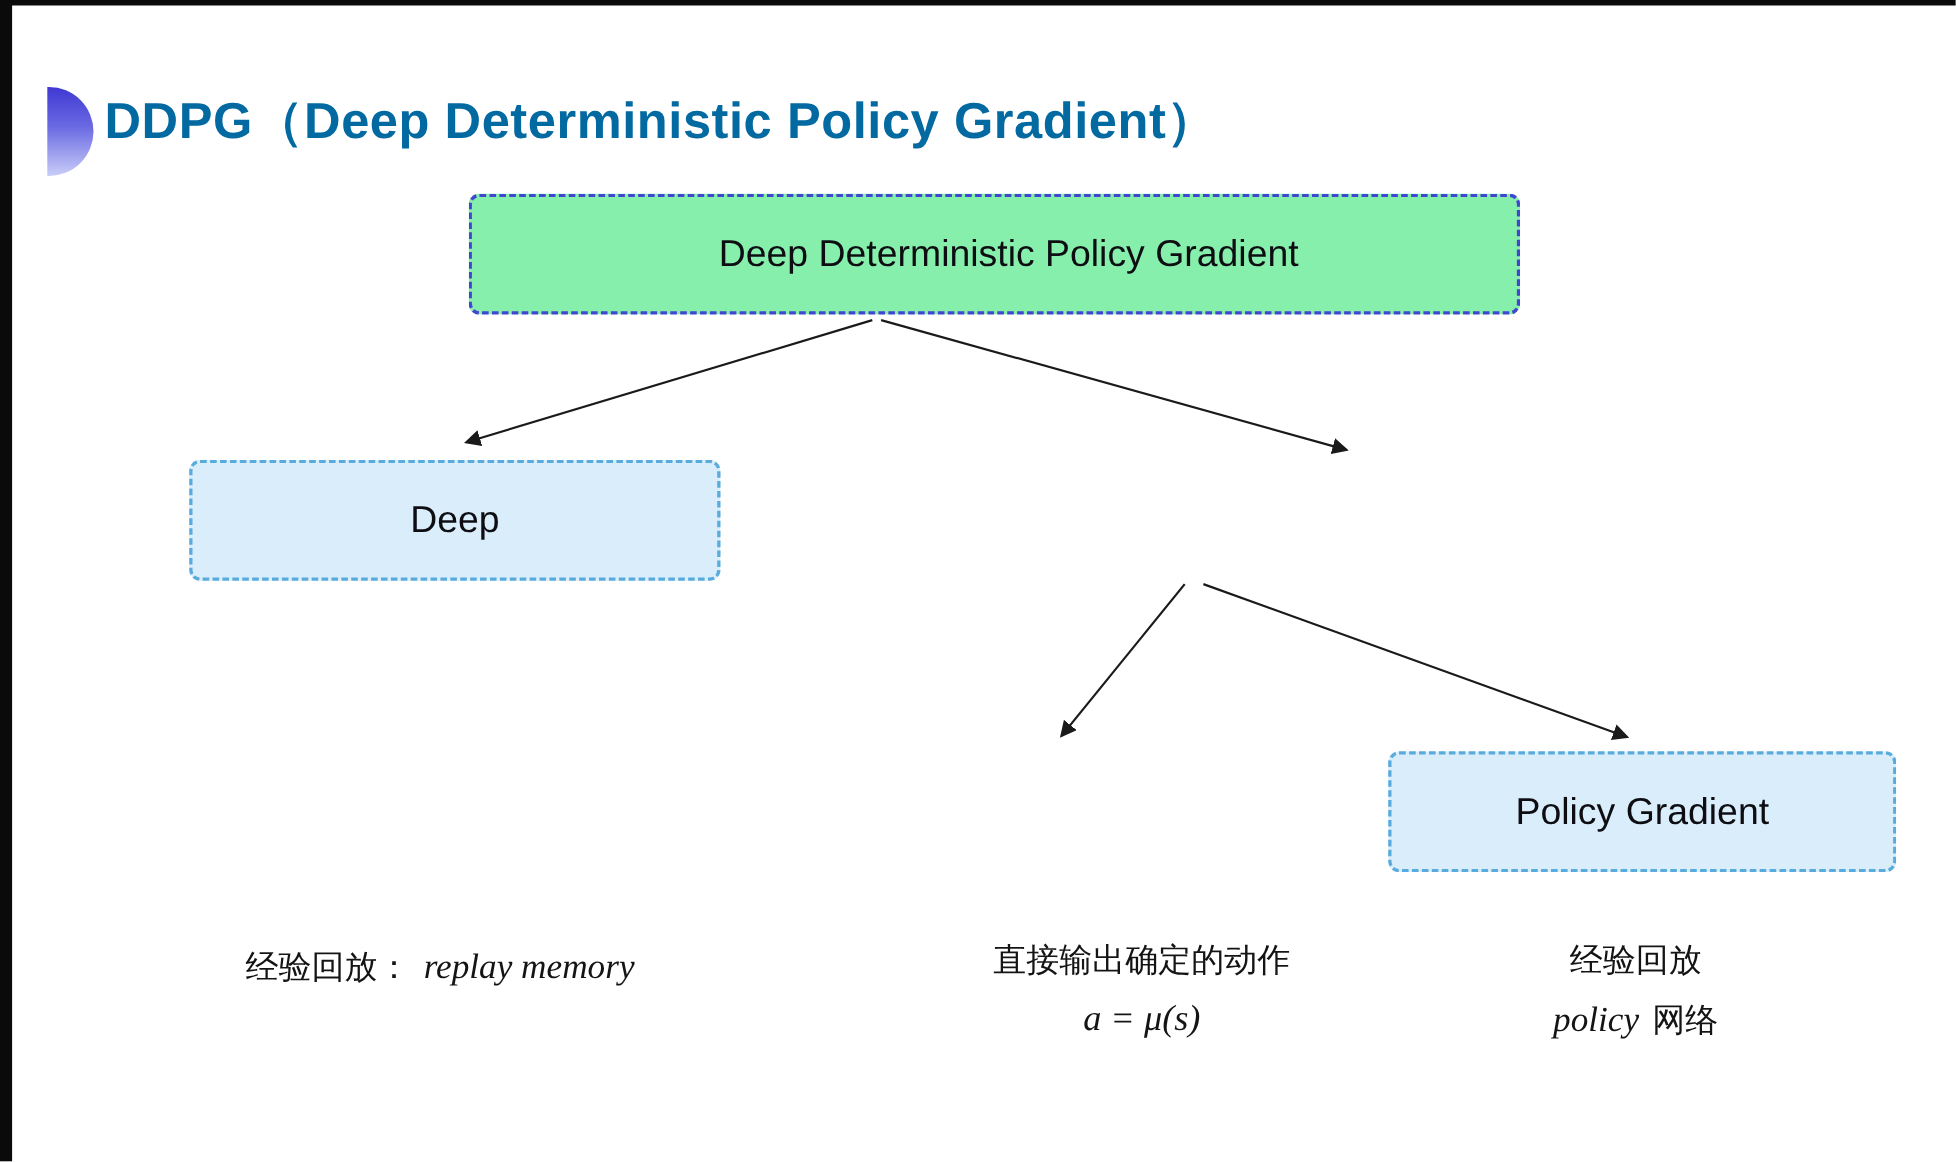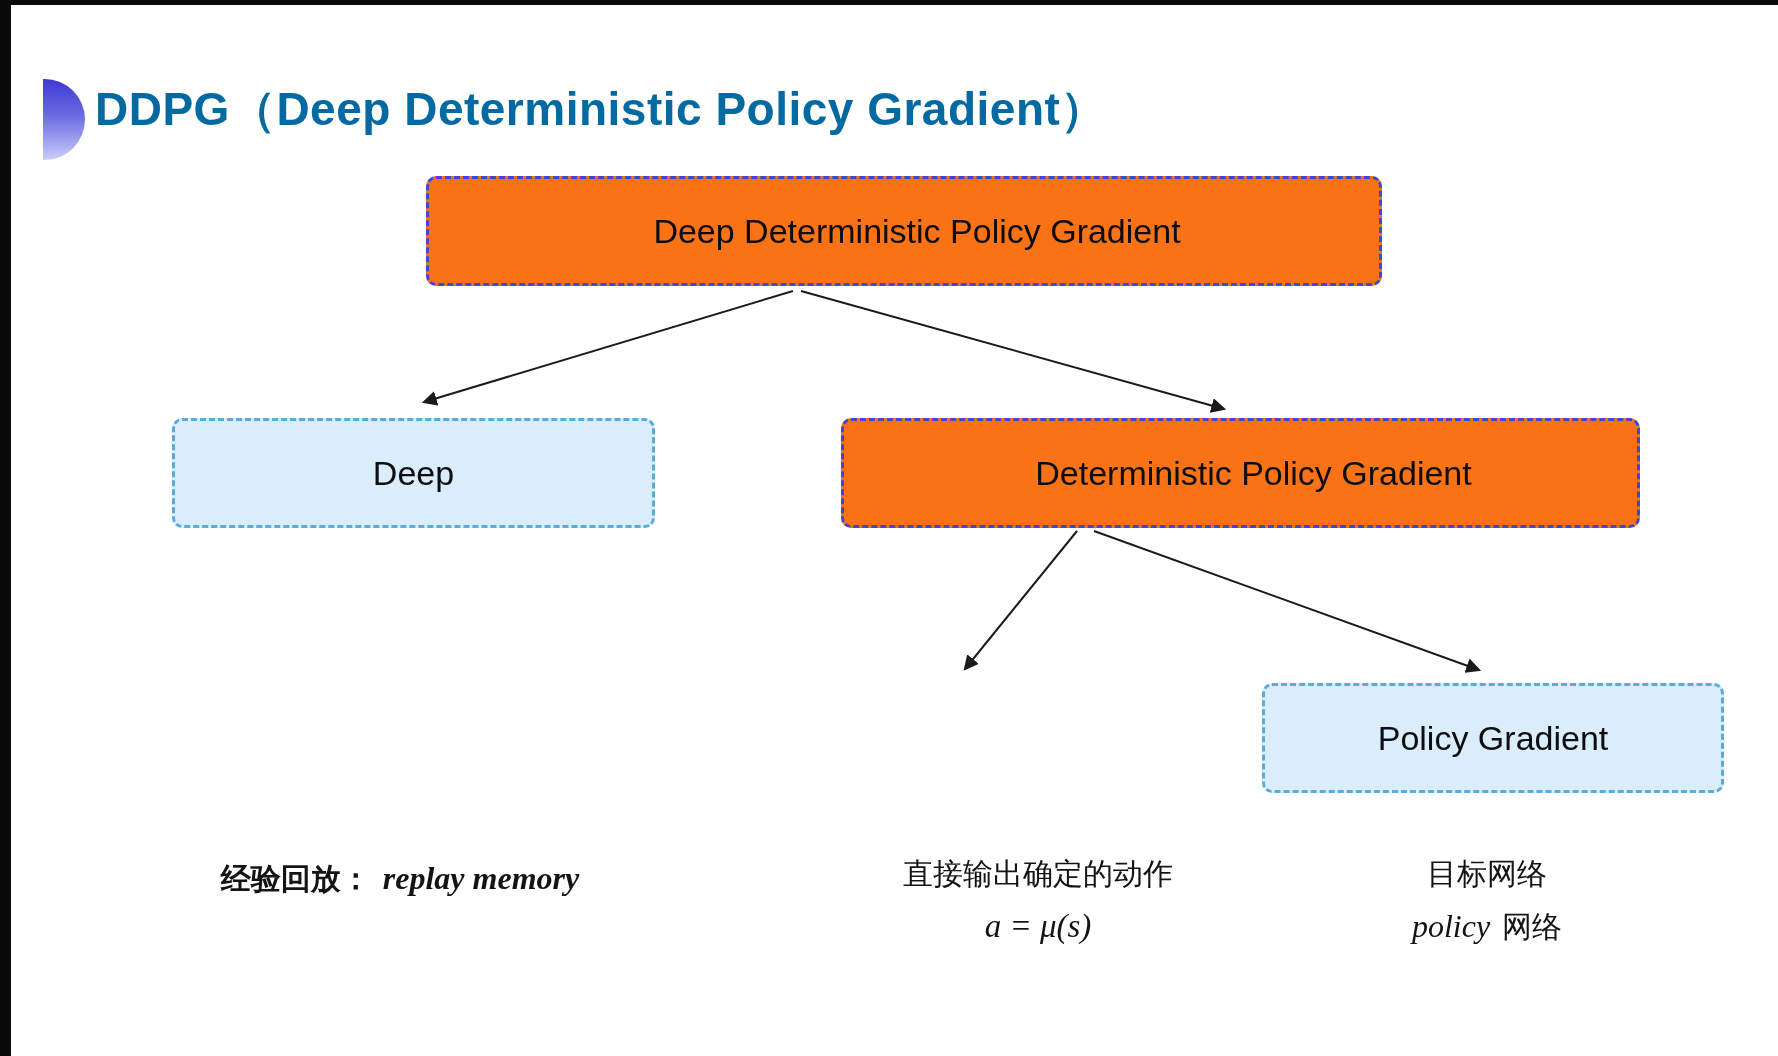--- a/index.html
+++ b/index.html
@@ -49,21 +49,21 @@
     display: flex;
     align-items: center;
     justify-content: center;
     border-radius: 10px;
     box-sizing: border-box;
     font-size: 34px;
     color: #0d0d12;
     white-space: nowrap;
   }
   .node-purple {
-    background: #f97316;
+    background: #86efac;
     border: 3px dashed #4146d0;
     padding-left: 26px;
   }
   .node-cyan {
     background: #d9edfb;
     border: 3px dashed #58abdc;
     justify-content: center;
   }
   .arrows {
     position: absolute;
@@ -116,46 +116,43 @@
   </svg>
 
   <div class="node node-purple" style="left:426px; top:176px; width:956px; height:110px;">
     <span>Deep Deterministic Policy Gradient</span>
   </div>
 
   <div class="node node-cyan" style="left:172px; top:418px; width:483px; height:110px;">
     <span>Deep</span>
   </div>
 
-  <div class="node node-purple" style="left:841px; top:418px; width:799px; height:110px;">
-    <span>Deterministic Policy Gradient</span>
-  </div>
 
 
   <div class="node node-cyan" style="left:1262px; top:683px; width:462px; height:110px;">
     <span>Policy Gradient</span>
   </div>
 
   <div class="note" style="left:400px; top:838px;">
-    <div style="margin-top:14px;font-weight:bold;">
+    <div style="margin-top:14px;">
       <span>经验回放：</span><span class="serif-term gap-left">replay memory</span>
     </div>
   </div>
 
   <div class="note" style="left:1038px; top:848px;">
     <div>
       <span>直接输出确定的动作</span>
     </div>
     <div class="formula" style="margin-top:0px;">
       <span>a = μ(s)</span>
     </div>
   </div>
 
   <div class="note" style="left:1487px; top:848px;">
     <div>
-      <span>目标网络</span>
+      <span>经验回放</span>
     </div>
     <div style="margin-top:0px;">
       <span class="serif-term">policy</span><span class="gap-left">网络</span>
     </div>
   </div>
 
 </div>
 
 </body></html>

